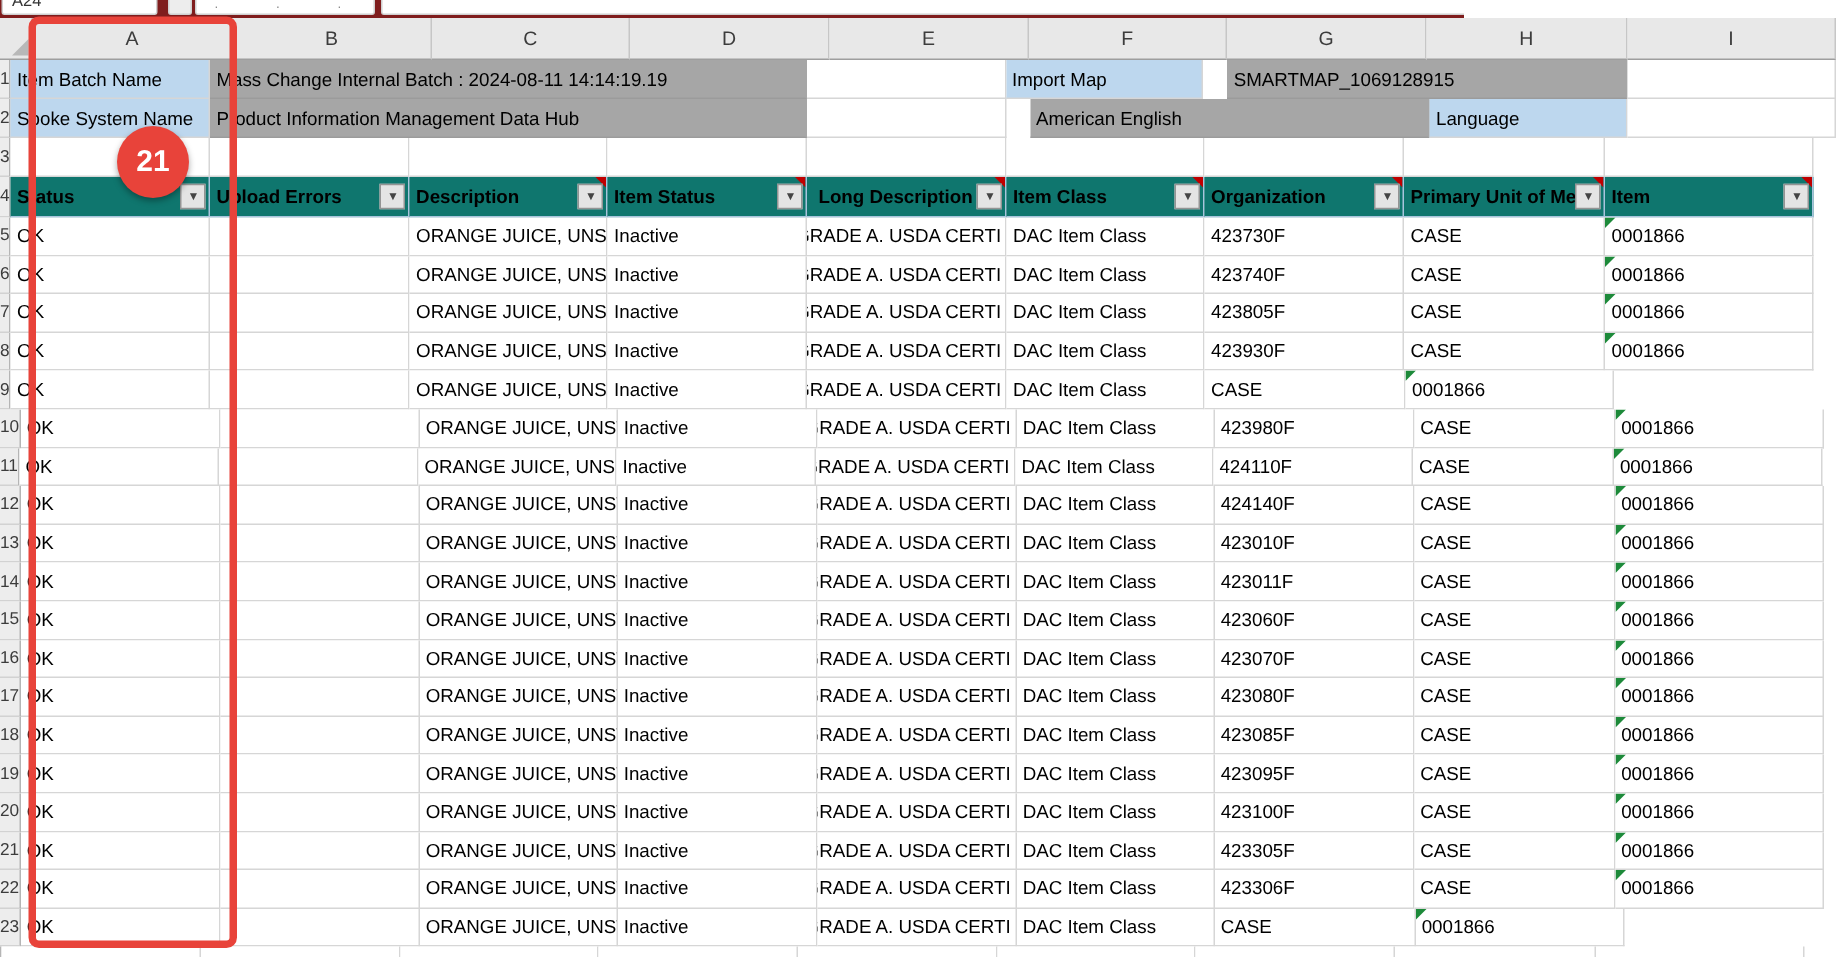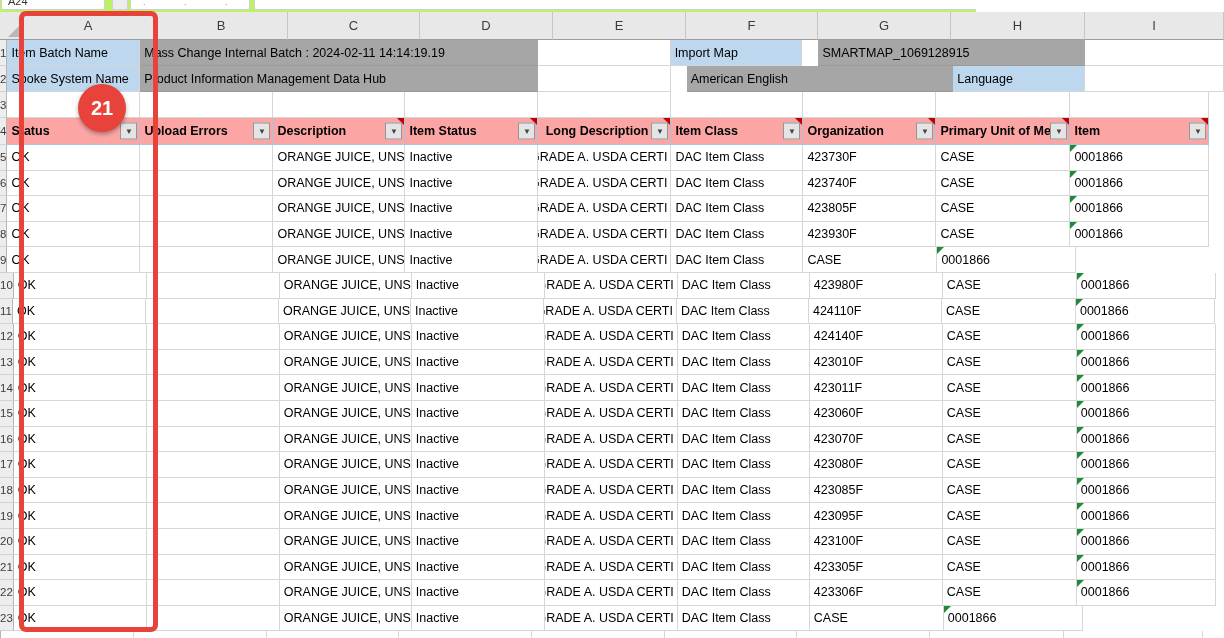--- a/index.html
+++ b/index.html
@@ -2,21 +2,21 @@
 <html><head>
 <meta charset="utf-8">
 <style>
   * { margin:0; padding:0; box-sizing:border-box; }
   html,body { width:1224px; height:638px; overflow:hidden; background:#fff;
     font-family:"Liberation Sans", sans-serif; }
   #stage { position:relative; width:1224px; height:638px; background:#fff; }
 
   
   #topbar { position:absolute; left:0; top:0; width:976px; height:12px;
-    background:#bef264; overflow:hidden; }
+    background:#7f1d1d; overflow:hidden; }
   .tb-box { position:absolute; top:-10px; height:20px; background:#fff;
     border:1px solid #d0d0d0; border-radius:2px; }
   #name-box { left:1px; width:104px; font-size:11px; color:#333;
     padding:4px 0 0 6px; overflow:hidden; }
   #tb-btn { left:112px; width:16px; background:#ededed; }
   #fx-box { left:130px; width:120px; }
   #formula-bar { left:254px; width:969px; }
   .fx-frag { position:absolute; top:6px; font-size:9px; color:#8a8a8a; letter-spacing:18px; left:12px; }
 
   
@@ -45,21 +45,21 @@
 
   
   .cell { background:#fff; border-right:1px solid #d6d6d6; border-bottom:1px solid #d6d6d6;
     font-size:12.5px; color:#000; padding:0 3px 0 4px; display:flex; align-items:center;
     white-space:nowrap; overflow:hidden; position:relative; }
   .r-info { height:26px; }
   .r-head { height:27px; }
   .r-data { height:25.6px; }
   .blue  { background:#bdd7ee; font-weight:normal; }
   .grayv { background:#a6a6a6; border-right:1px solid #a6a6a6; border-bottom:1px solid #9b9b9b; }
-  .hdr   { background:#fca5a5; font-weight:bold; border-right:1px solid #a8c4dd; border-bottom:1px solid #a8c4dd; padding-right:22px; }
+  .hdr   { background:#0f766e; font-weight:bold; border-right:1px solid #a8c4dd; border-bottom:1px solid #a8c4dd; padding-right:22px; }
 
   
   .dd { position:absolute; right:2px; top:50%; transform:translateY(-50%);
     width:17px; height:17px; background:#e4e4e4; border:1px solid #949494;
     display:flex; align-items:center; justify-content:center; }
   .dd span { font-size:8px; color:#444; line-height:1; }
 
   
   .note-red { position:absolute; top:0; right:0; width:0; height:0;
     border-left:7px solid transparent; border-top:7px solid #c00000; }
@@ -102,21 +102,21 @@
         <div class="col-letter cE">E</div>
         <div class="col-letter cF">F</div>
         <div class="col-letter cGo">G</div>
         <div class="col-letter cH">H</div>
         <div class="col-letter cI">I</div>
       </div>
 
   <div class="srow">
         <div class="gut r-info">1</div>
         <div class="cell r-info blue cA">Item Batch Name</div>
-        <div class="cell r-info grayv span-bcd">Mass Change Internal Batch : 2024-02-11 14:14:19.19</div>
+        <div class="cell r-info grayv span-bcd">Mass Change Internal Batch : 2024-08-11 14:14:19.19</div>
         <div class="cell r-info cE"></div>
         <div class="cell r-info blue cF">Import Map</div>
         <div class="cell r-info grayv span-gh">SMARTMAP_1069128915</div>
         <div class="cell r-info cI"></div>
       </div>
       <div class="srow">
         <div class="gut r-info">2</div>
         <div class="cell r-info blue cA">Spoke System Name</div>
         <div class="cell r-info grayv span-bcd">Product Information Management Data Hub</div>
         <div class="cell r-info cE"></div>

